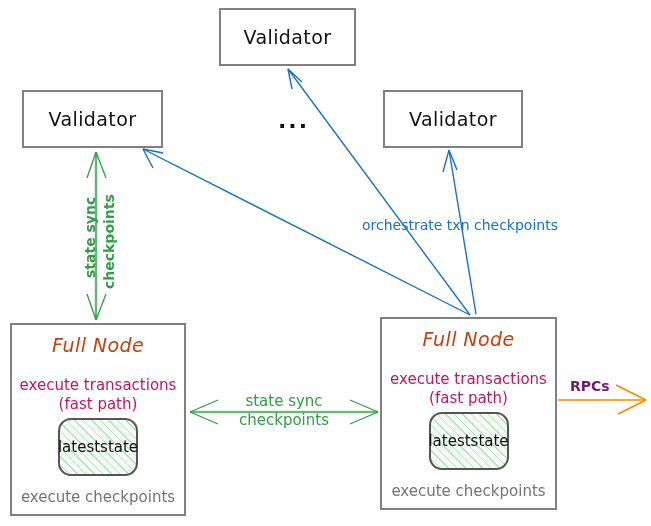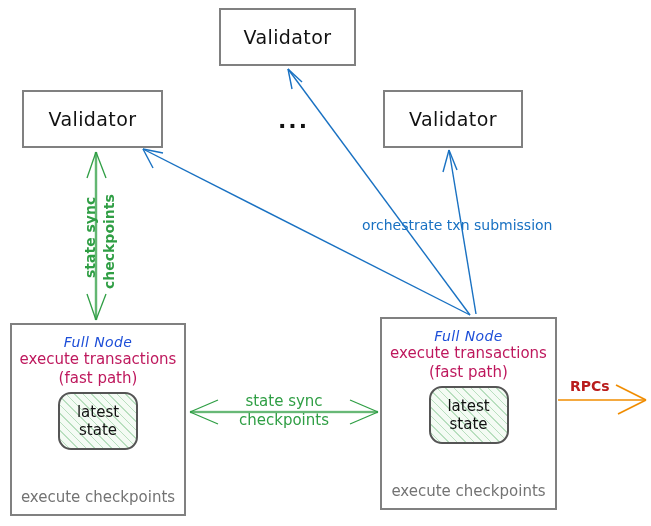--- a/index.html
+++ b/index.html
@@ -47,25 +47,25 @@
   }
 
   .fullnode-box {
     display: flex;
     flex-direction: column;
     align-items: center;
     padding-top: 9px;
     padding-bottom: 8px;
   }
   .fullnode-title {
-    font-size: 14px;
-    color: #1d4ed8;
+    font-size: 19px;
+    color: #c2410c;
     font-style: italic;
     letter-spacing: 0.4px;
-    margin-bottom: 0;
+    margin-bottom: 20px;
   }
   .fullnode-blue {
     font-size: 15px;
     color: #be185d;
     text-align: center;
     line-height: 1.25;
   }
   .fullnode-green {
     font-size: 15px;
     color: #737373;
@@ -76,21 +76,21 @@
   }
 
   
   .state-box {
     width: 80px;
     height: 58px;
     border: 2px solid #555555;
     border-radius: 13px;
     box-sizing: border-box;
     display: flex;
-    flex-direction: column;
+    flex-direction: row;
     align-items: center;
     justify-content: center;
     background-color: #f4fbf4;
     background-image: repeating-linear-gradient(
       45deg,
       rgba(47,158,68,0.30) 0px,
       rgba(47,158,68,0.30) 1px,
       rgba(255,255,255,0) 1px,
       rgba(255,255,255,0) 6px
     );
@@ -101,21 +101,21 @@
     color: #111111;
     line-height: 1.2;
   }
 
   
   .lbl {
     position: absolute;
     white-space: nowrap;
   }
   .lbl-blue  { color: #1971c2; font-size: 14px; }
-  .lbl-orange{ color: #b91c1c; font-size: 14px; font-weight: bold; }
+  .lbl-orange{ color: #701a75; font-size: 14px; font-weight: bold; }
   .lbl-black { color: #111111; font-size: 22px; font-weight: bold; letter-spacing: 2px; }
 
   .vert-label {
     position: absolute;
     transform-origin: 0 0;
     transform: rotate(-90deg);
     white-space: nowrap;
     color: #2f9e44;
     font-size: 14px;
     font-weight: bold;
@@ -221,17 +221,17 @@
   </div>
 
   <div class="vert-label" style="left:82px; top:278px;">state sync</div>
   <div class="vert-label" style="left:101px; top:289px;">checkpoints</div>
 
   <div class="center-two-line" style="left:224px; top:392px; width:120px;">
     <div>state sync</div>
     <div>checkpoints</div>
   </div>
 
-  <div class="lbl lbl-blue" style="left:362px; top:217px;">orchestrate txn submission</div>
+  <div class="lbl lbl-blue" style="left:362px; top:217px;">orchestrate txn checkpoints</div>
 
   <div class="lbl lbl-orange" style="left:570px; top:378px;">RPCs</div>
 
 </div>
 
 </body></html>

